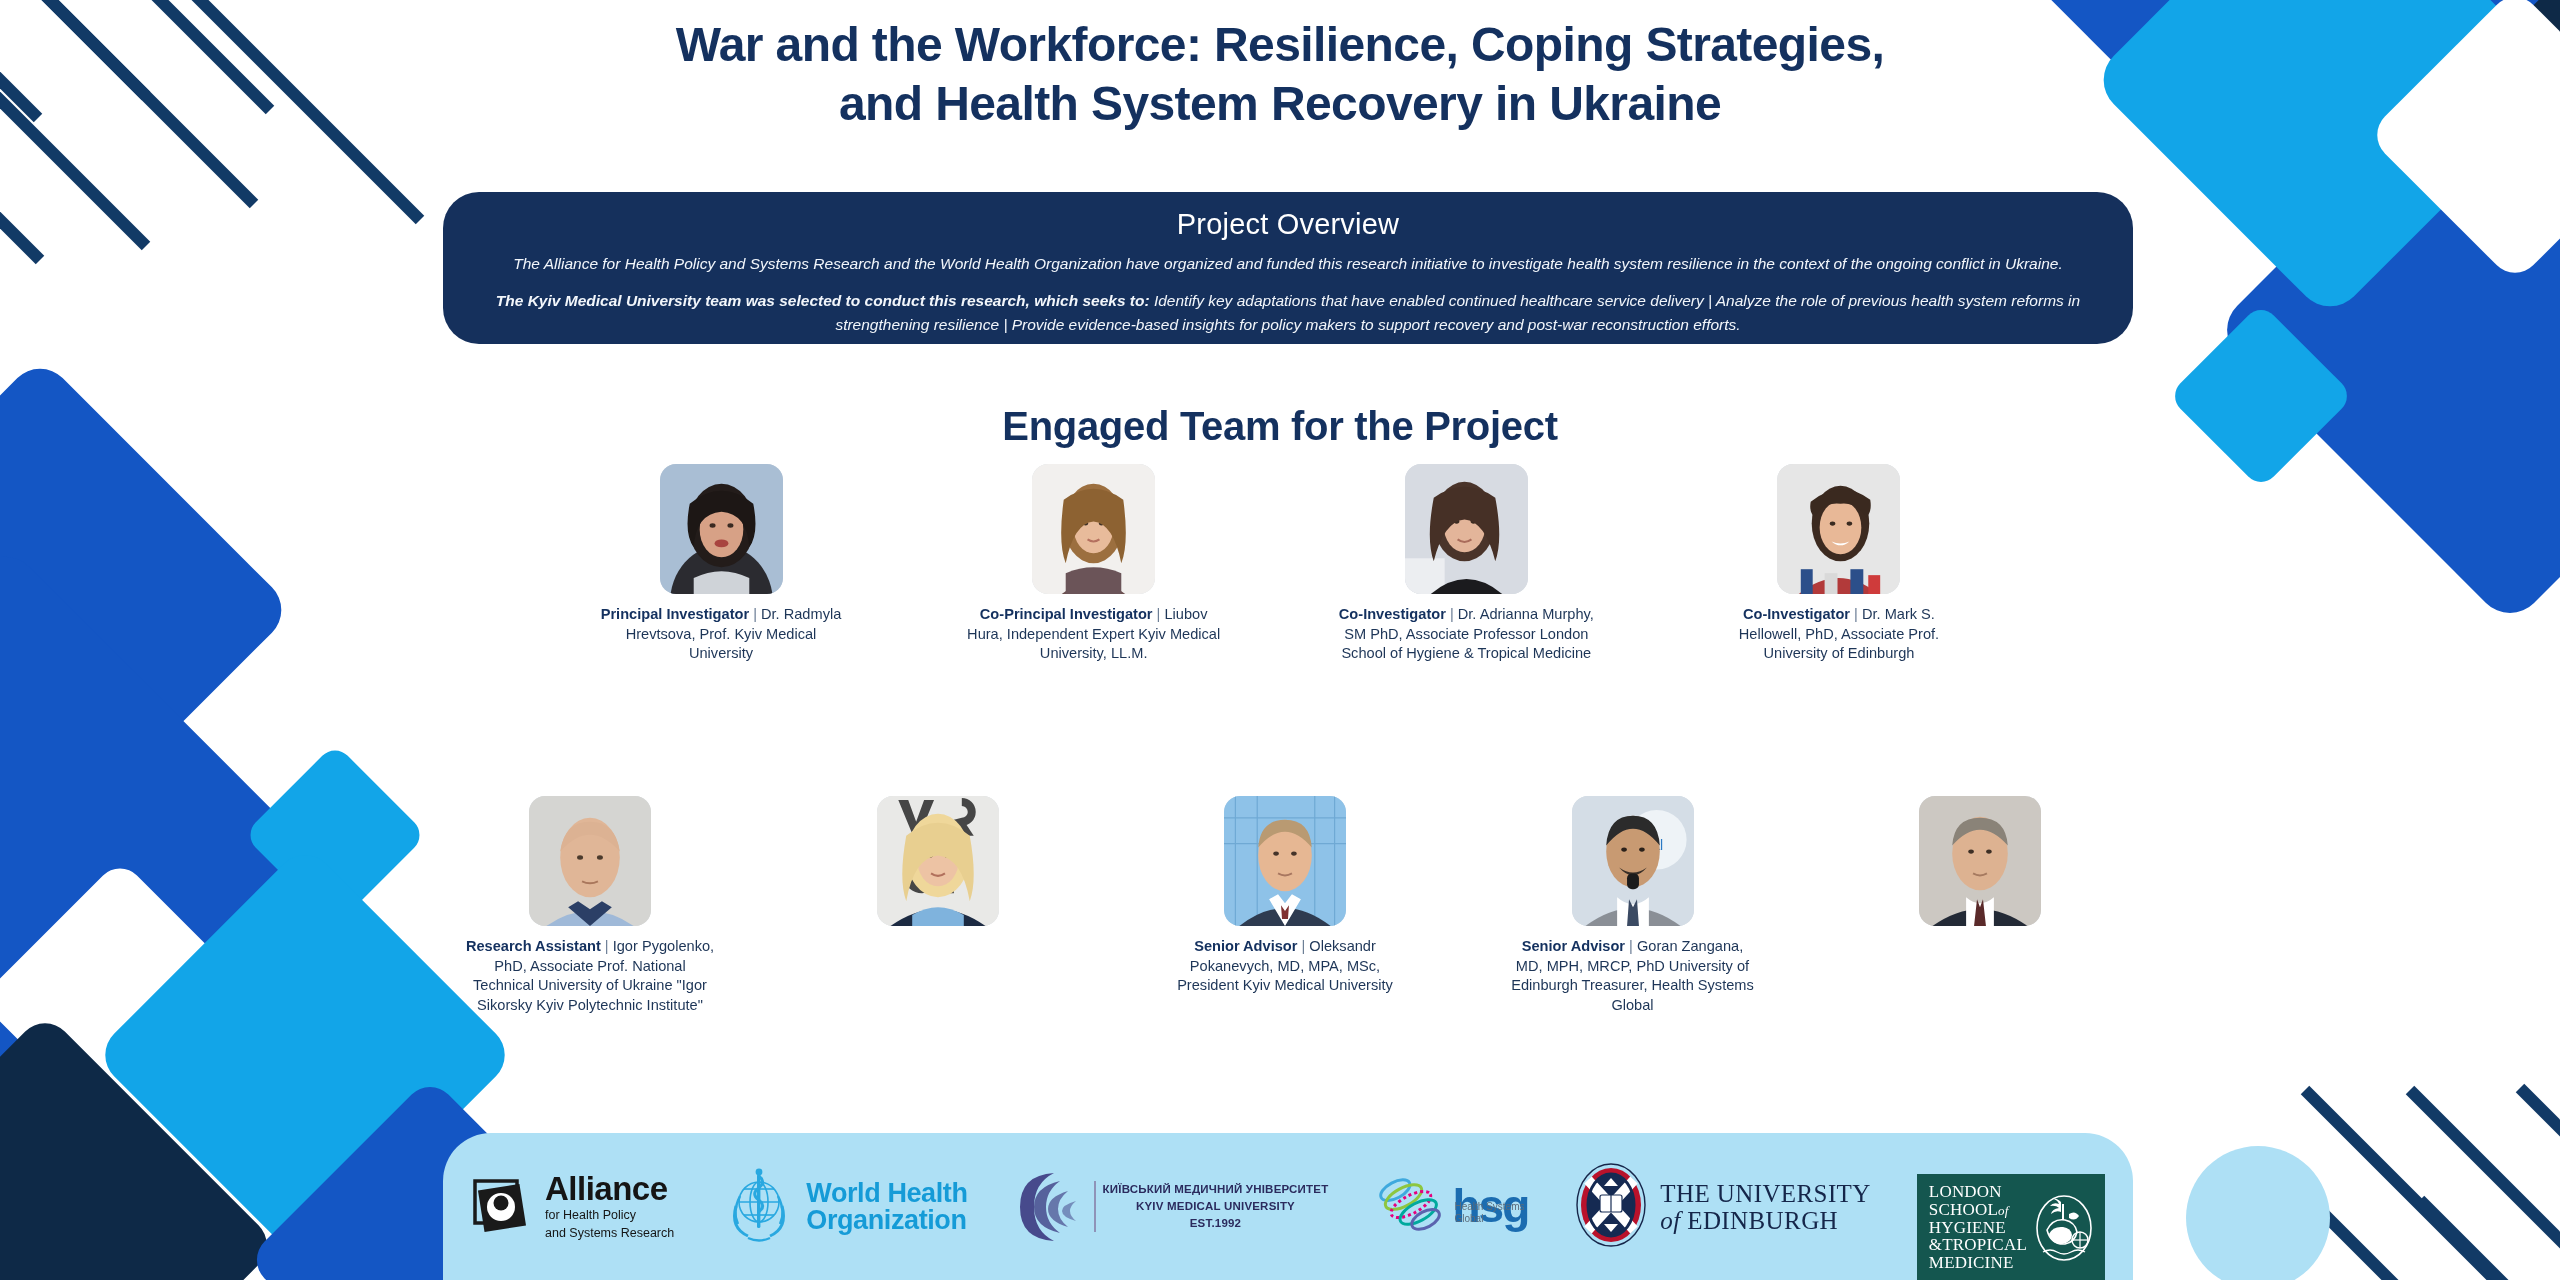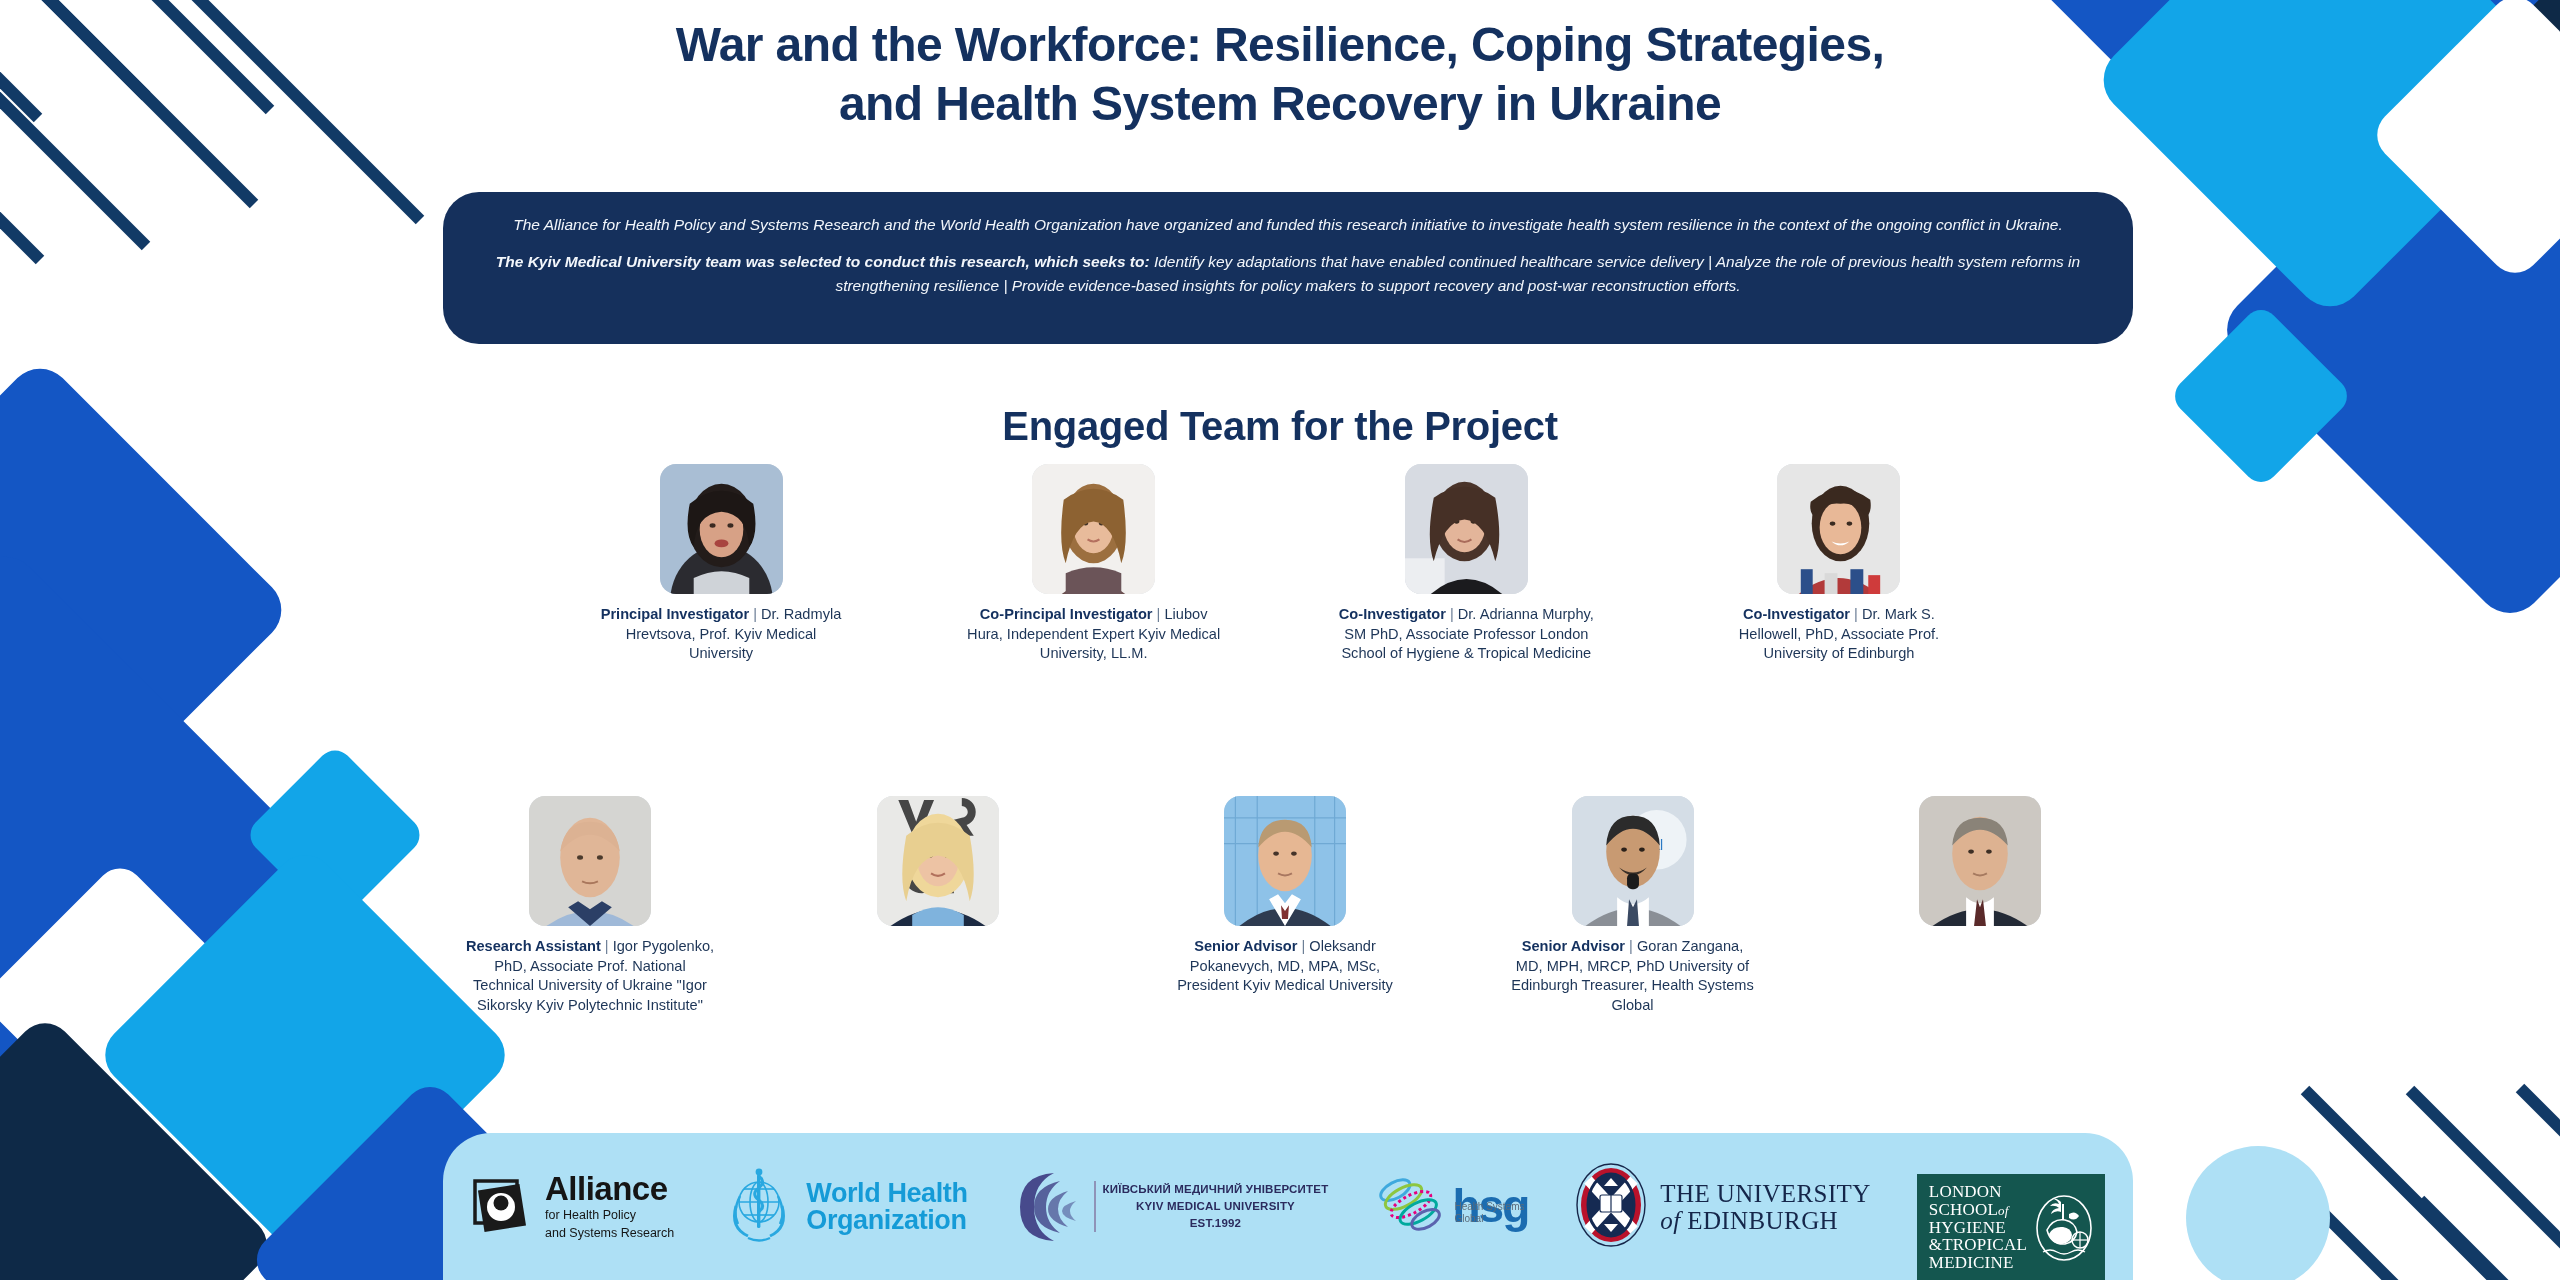--- a/index.html
+++ b/index.html
@@ -163,20 +163,21 @@
       <circle cx="2258" cy="1218" r="72" fill="#AEE0F5"></circle>
     </g>
   </svg>
 
   <div class="title-wrap">
     <div class="title">War and the Workforce: Resilience, Coping Strategies,</div>
     <div class="title">and Health System Recovery in Ukraine</div>
   </div>
 
   <div class="overview">
+    <div class="ov-title">Project Overview</div>
     <div class="ov-p1">The Alliance for Health Policy and Systems Research and the World Health Organization have organized and funded this research initiative to investigate health system resilience in the context of the ongoing conflict in Ukraine.</div>
     <div class="ov-p2"><b>The Kyiv Medical University team was selected to conduct this research, which seeks to:</b><span> Identify key adaptations that have enabled continued healthcare service delivery | Analyze the role of previous health system reforms in strengthening resilience | Provide evidence-based insights for policy makers to support recovery and post-war reconstruction efforts.</span></div>
   </div>
 
   <div class="section-head">Engaged Team for the Project</div>
 
   <div class="row row1">
 
     <div class="member">
       <div class="photo">

